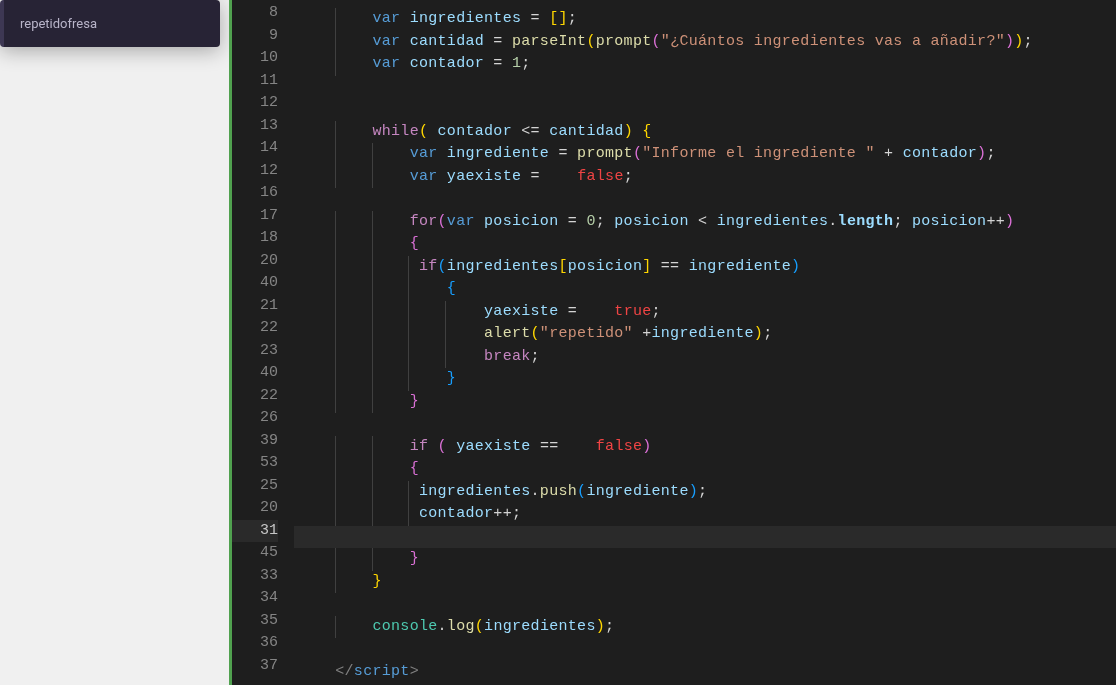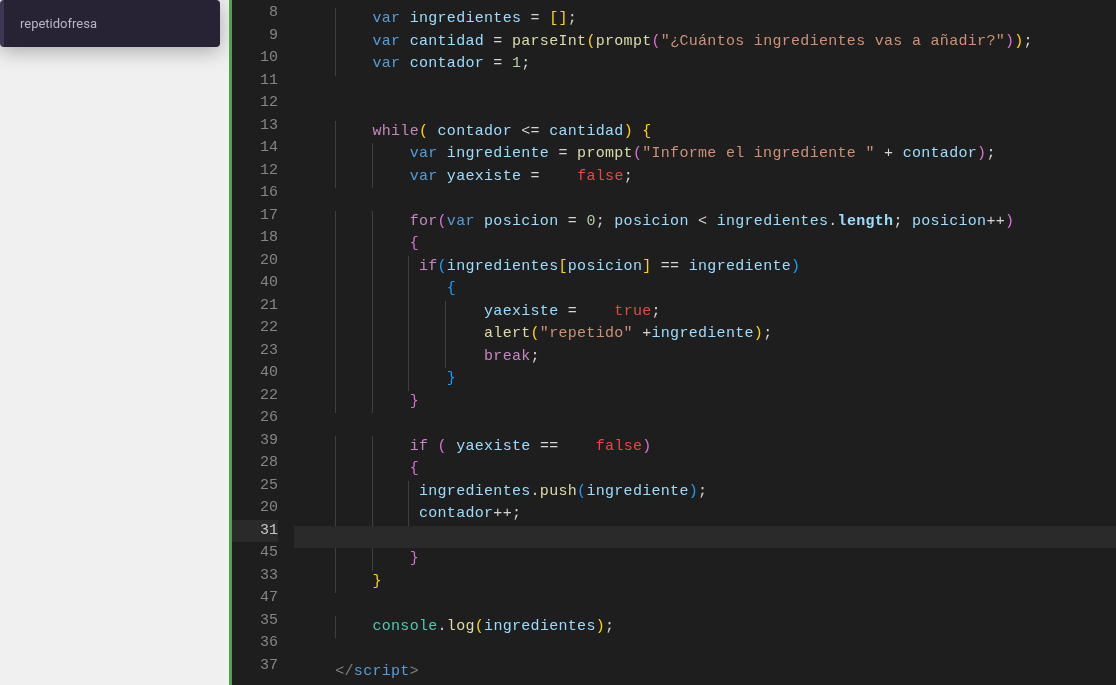--- a/index.html
+++ b/index.html
@@ -139,25 +139,25 @@
       <div class="line">18</div>
       <div class="line">20</div>
       <div class="line">40</div>
       <div class="line">21</div>
       <div class="line">22</div>
       <div class="line">23</div>
       <div class="line">40</div>
       <div class="line">22</div>
       <div class="line">26</div>
       <div class="line">39</div>
-      <div class="line">28</div>
+      <div class="line">53</div>
       <div class="line">25</div>
       <div class="line">20</div>
       <div class="line active">31</div>
       <div class="line">45</div>
       <div class="line">33</div>
-      <div class="line">47</div>
+      <div class="line">34</div>
       <div class="line">35</div>
       <div class="line">36</div>
       <div class="line">37</div>
     </div>
   <div class="code-area" id="code"><div class="line"><span class="indent-guide" style="left: 40.8px;"></span><span>        </span><span class="kw">var</span><span class="op"> </span><span class="ident">ingredientes</span><span class="op"> = </span><span class="paren-y">[</span><span class="paren-y">]</span><span class="op">;</span></div><div class="line"><span class="indent-guide" style="left: 40.8px;"></span><span>        </span><span class="kw">var</span><span class="op"> </span><span class="ident">cantidad</span><span class="op"> = </span><span class="func">parseInt</span><span class="paren-y">(</span><span class="func">prompt</span><span class="paren-p">(</span><span class="str">"¿Cuántos ingredientes vas a añadir?"</span><span class="paren-p">)</span><span class="paren-y">)</span><span class="op">;</span></div><div class="line"><span class="indent-guide" style="left: 40.8px;"></span><span>        </span><span class="kw">var</span><span class="op"> </span><span class="ident">contador</span><span class="op"> = </span><span class="num">1</span><span class="op">;</span></div><div class="line"><span></span></div><div class="line"><span></span></div><div class="line"><span class="indent-guide" style="left: 40.8px;"></span><span>        </span><span class="kw2">while</span><span class="paren-y">(</span><span class="op"> </span><span class="ident">contador</span><span class="op"> &lt;= </span><span class="ident">cantidad</span><span class="paren-y">)</span><span class="op"> </span><span class="paren-y">{</span></div><div class="line"><span class="indent-guide" style="left: 40.8px;"></span><span class="indent-guide" style="left: 77.6px;"></span><span>            </span><span class="kw">var</span><span class="op"> </span><span class="ident">ingrediente</span><span class="op"> = </span><span class="func">prompt</span><span class="paren-p">(</span><span class="str">"Informe el ingrediente "</span><span class="op"> + </span><span class="ident">contador</span><span class="paren-p">)</span><span class="op">;</span></div><div class="line"><span class="indent-guide" style="left: 40.8px;"></span><span class="indent-guide" style="left: 77.6px;"></span><span>            </span><span class="kw">var</span><span class="op"> </span><span class="ident">yaexiste</span><span class="op"> = </span><span class="bool">false</span><span class="op">;</span></div><div class="line"><span></span></div><div class="line"><span class="indent-guide" style="left: 40.8px;"></span><span class="indent-guide" style="left: 77.6px;"></span><span>            </span><span class="kw2">for</span><span class="paren-p">(</span><span class="kw">var</span><span class="op"> </span><span class="ident">posicion</span><span class="op"> = </span><span class="num">0</span><span class="op">; </span><span class="ident">posicion</span><span class="op"> &lt; </span><span class="ident">ingredientes</span><span class="op">.</span><span class="prop">length</span><span class="op">; </span><span class="ident">posicion</span><span class="op">++</span><span class="paren-p">)</span></div><div class="line"><span class="indent-guide" style="left: 40.8px;"></span><span class="indent-guide" style="left: 77.6px;"></span><span>            </span><span class="paren-p">{</span></div><div class="line"><span class="indent-guide" style="left: 40.8px;"></span><span class="indent-guide" style="left: 77.6px;"></span><span class="indent-guide" style="left: 114.4px;"></span><span>             </span><span class="kw2">if</span><span class="paren-b">(</span><span class="ident">ingredientes</span><span class="paren-y">[</span><span class="ident">posicion</span><span class="paren-y">]</span><span class="op"> == </span><span class="ident">ingrediente</span><span class="paren-b">)</span></div><div class="line"><span class="indent-guide" style="left: 40.8px;"></span><span class="indent-guide" style="left: 77.6px;"></span><span class="indent-guide" style="left: 114.4px;"></span><span>                </span><span class="paren-b">{</span></div><div class="line"><span class="indent-guide" style="left: 40.8px;"></span><span class="indent-guide" style="left: 77.6px;"></span><span class="indent-guide" style="left: 114.4px;"></span><span class="indent-guide" style="left: 151.2px;"></span><span>                    </span><span class="ident">yaexiste</span><span class="op"> = </span><span class="bool">true</span><span class="op">;</span></div><div class="line"><span class="indent-guide" style="left: 40.8px;"></span><span class="indent-guide" style="left: 77.6px;"></span><span class="indent-guide" style="left: 114.4px;"></span><span class="indent-guide" style="left: 151.2px;"></span><span>                    </span><span class="func">alert</span><span class="paren-y">(</span><span class="str">"repetido"</span><span class="op"> +</span><span class="ident">ingrediente</span><span class="paren-y">)</span><span class="op">;</span></div><div class="line"><span class="indent-guide" style="left: 40.8px;"></span><span class="indent-guide" style="left: 77.6px;"></span><span class="indent-guide" style="left: 114.4px;"></span><span class="indent-guide" style="left: 151.2px;"></span><span>                    </span><span class="kw2">break</span><span class="op">;</span></div><div class="line"><span class="indent-guide" style="left: 40.8px;"></span><span class="indent-guide" style="left: 77.6px;"></span><span class="indent-guide" style="left: 114.4px;"></span><span>                </span><span class="paren-b">}</span></div><div class="line"><span class="indent-guide" style="left: 40.8px;"></span><span class="indent-guide" style="left: 77.6px;"></span><span>            </span><span class="paren-p">}</span></div><div class="line"><span></span></div><div class="line"><span class="indent-guide" style="left: 40.8px;"></span><span class="indent-guide" style="left: 77.6px;"></span><span>            </span><span class="kw2">if</span><span class="op"> </span><span class="paren-p">(</span><span class="op"> </span><span class="ident">yaexiste</span><span class="op"> == </span><span class="bool">false</span><span class="paren-p">)</span></div><div class="line"><span class="indent-guide" style="left: 40.8px;"></span><span class="indent-guide" style="left: 77.6px;"></span><span>            </span><span class="paren-p">{</span></div><div class="line"><span class="indent-guide" style="left: 40.8px;"></span><span class="indent-guide" style="left: 77.6px;"></span><span class="indent-guide" style="left: 114.4px;"></span><span>             </span><span class="ident">ingredientes</span><span class="op">.</span><span class="func">push</span><span class="paren-b">(</span><span class="ident">ingrediente</span><span class="paren-b">)</span><span class="op">;</span></div><div class="line"><span class="indent-guide" style="left: 40.8px;"></span><span class="indent-guide" style="left: 77.6px;"></span><span class="indent-guide" style="left: 114.4px;"></span><span>             </span><span class="ident">contador</span><span class="op">++;</span></div><div class="line active"><span></span></div><div class="line"><span class="indent-guide" style="left: 40.8px;"></span><span class="indent-guide" style="left: 77.6px;"></span><span>            </span><span class="paren-p">}</span></div><div class="line"><span class="indent-guide" style="left: 40.8px;"></span><span>        </span><span class="paren-y">}</span></div><div class="line"><span></span></div><div class="line"><span class="indent-guide" style="left: 40.8px;"></span><span>        </span><span class="obj">console</span><span class="op">.</span><span class="func">log</span><span class="paren-y">(</span><span class="ident">ingredientes</span><span class="paren-y">)</span><span class="op">;</span></div><div class="line"><span></span></div><div class="line"><span>    </span><span class="punct">&lt;/</span><span class="tag">script</span><span class="punct">&gt;</span></div></div>
 </div>
 
 </body></html>

